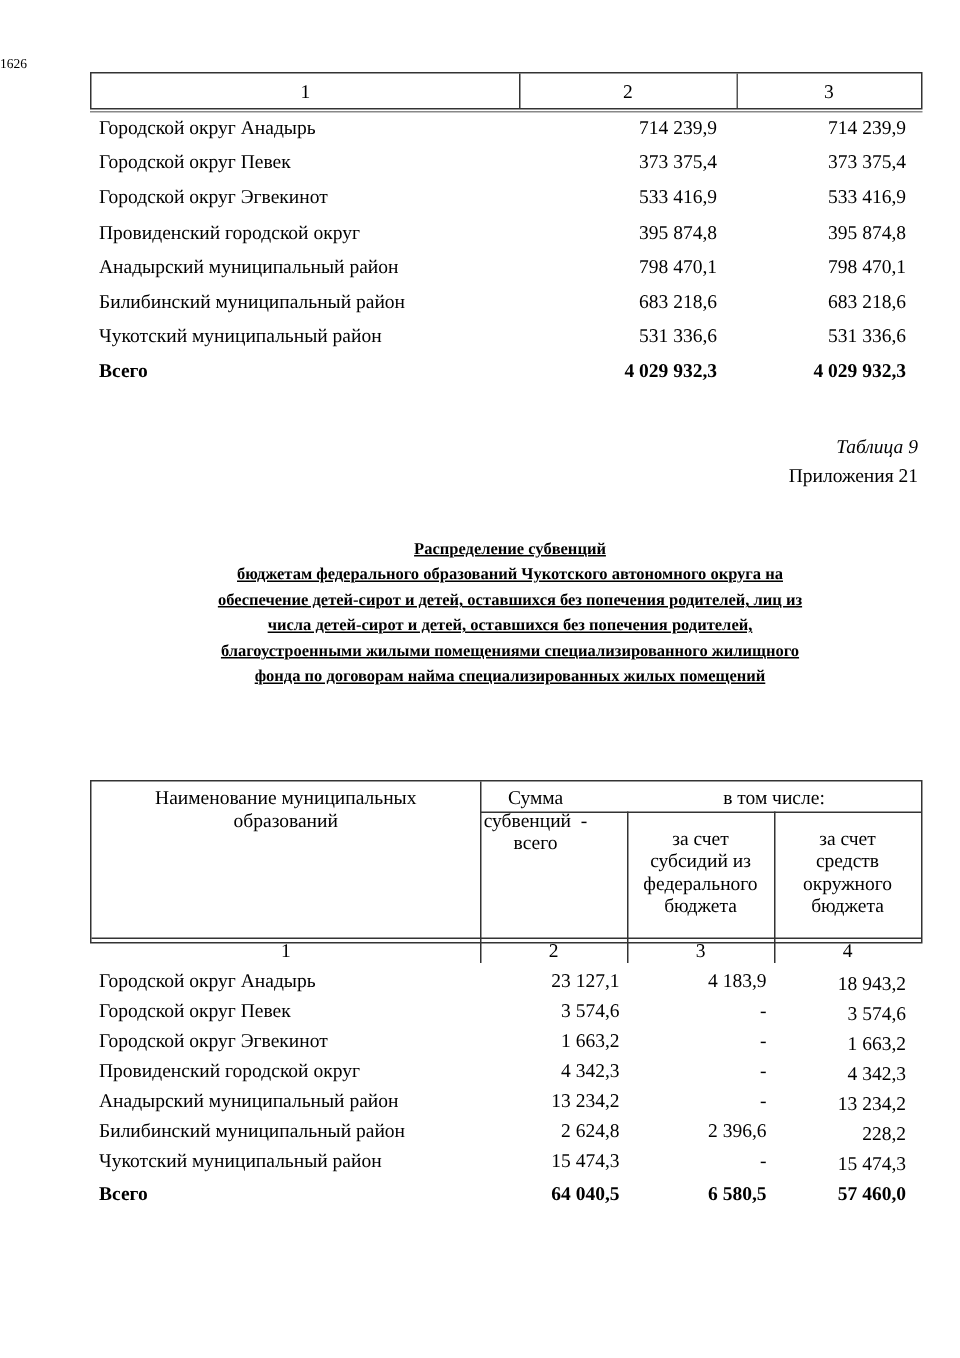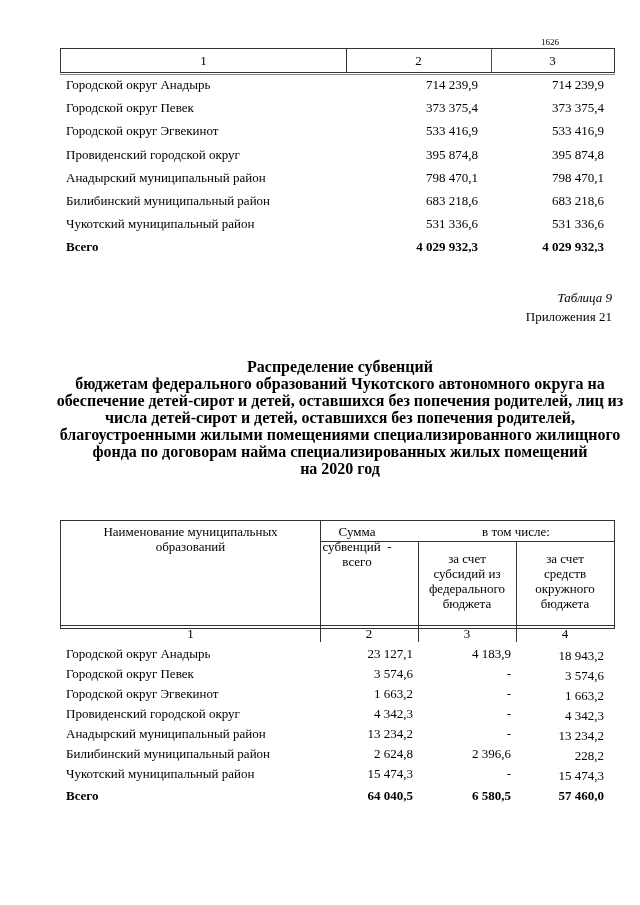--- a/index.html
+++ b/index.html
@@ -2,36 +2,36 @@
 <html><head>
 <meta charset="utf-8">
 <style>
   html, body { margin: 0; padding: 0; background: #ffffff; }
   body {
     width: 640px; height: 905px; position: relative; overflow: hidden;
     font-family: "Liberation Serif", "DejaVu Serif", serif;
     color: #000; font-size: 13px;
   }
   .abs { position: absolute; }
-  .page-num { left: 0; width: 511px; top: 37px; text-align: right; font-size: 9px; line-height: 10px; margin-left: 48px; }
+  .page-num { left: 0; width: 511px; top: 37px; text-align: left; font-size: 9px; line-height: 10px; }
 
   
   .t1-head { left: 60px; top: 48px; width: 555px; height: 25px; border: 1px solid #333; box-sizing: border-box; }
   .t1-head .c { position: absolute; top: 0; height: 23px; line-height: 23px; text-align: center; font-size: 13px; }
   .t1-head .v1 { position: absolute; top: 0; height: 23px; left: 285px; border-left: 1px solid #333; }
   .t1-head .v2 { position: absolute; top: 0; height: 23px; left: 430px; border-left: 1px solid #555; }
   .t1-dbl { left: 60px; top: 74px; width: 555px; height: 2px; border-top: 1px solid #888; }
   .t1-row { left: 66px; width: 550px; height: 18px; line-height: 18px; font-size: 13px; }
   .t1-row .name { position: absolute; left: 0; }
   .t1-row .v2 { position: absolute; right: 138px; text-align: right; }
   .t1-row .v3 { position: absolute; right: 12px; text-align: right; }
   .bold { font-weight: bold; }
 
   .table-ref { right: 28px; text-align: right; font-size: 13px; line-height: 19px; }
-  .title { left: 40px; width: 600px; text-align: center; font-weight: bold; font-size: 16px; line-height: 17px; top: 358px; }
+  .title { left: 40px; width: 600px; text-align: center; font-weight: bold; font-size: 11px; line-height: 17px; top: 358px; text-decoration: underline; }
 
   
   .t2 { left: 60px; top: 520px; width: 555px; height: 109px; border: 1px solid #333; box-sizing: border-box; }
   .t2 .vl { position: absolute; border-left: 1px solid #333; }
   .t2 .hl { position: absolute; border-top: 1px solid #333; }
   .t2 .txt { position: absolute; text-align: center; font-size: 13px; line-height: 15px; }
   .t2-row { left: 66px; width: 550px; height: 20px; line-height: 20px; font-size: 13px; }
   .t2-row .name { position: absolute; left: 0; }
   .t2-row .c2 { position: absolute; right: 203px; }
   .t2-row .c3 { position: absolute; right: 105px; text-align: right; }
@@ -95,21 +95,20 @@
 <div class="abs table-ref" style="top:288px;font-style:italic;">Таблица 9</div>
 <div class="abs table-ref" style="top:307px;">Приложения 21</div>
 
 <div class="abs title">
   <div>Распределение субвенций</div>
   <div>бюджетам федерального образований Чукотского автономного округа на</div>
   <div>обеспечение детей-сирот и детей, оставшихся без попечения родителей, лиц из</div>
   <div>числа детей-сирот и детей, оставшихся без попечения родителей,</div>
   <div>благоустроенными жилыми помещениями специализированного жилищного</div>
   <div>фонда по договорам найма специализированных жилых помещений</div>
-  <div>на 2020 год</div>
 </div>
 
 <div class="abs t2">
   <span class="vl" style="left:259px;top:0;height:121px;"></span>
   <span class="vl" style="left:357px;top:20px;height:101px;"></span>
   <span class="vl" style="left:455px;top:20px;height:101px;"></span>
   <span class="hl" style="left:259px;top:20px;width:294px;"></span>
   <span class="hl" style="left:0;top:104px;width:553px;"></span>
 
   <div class="txt" style="left:0;width:259px;top:3px;">

